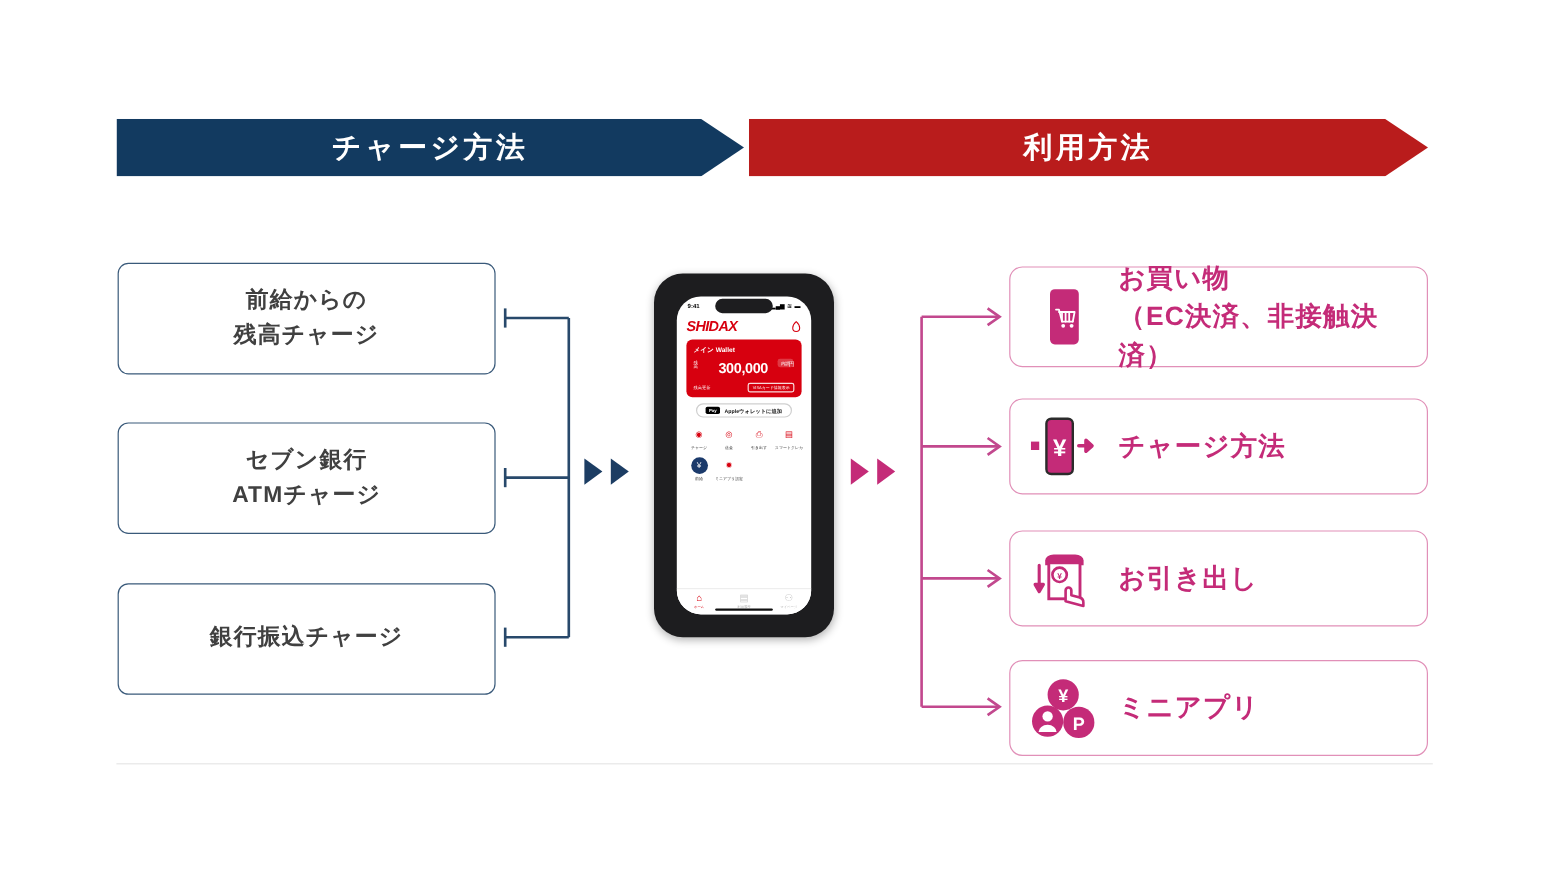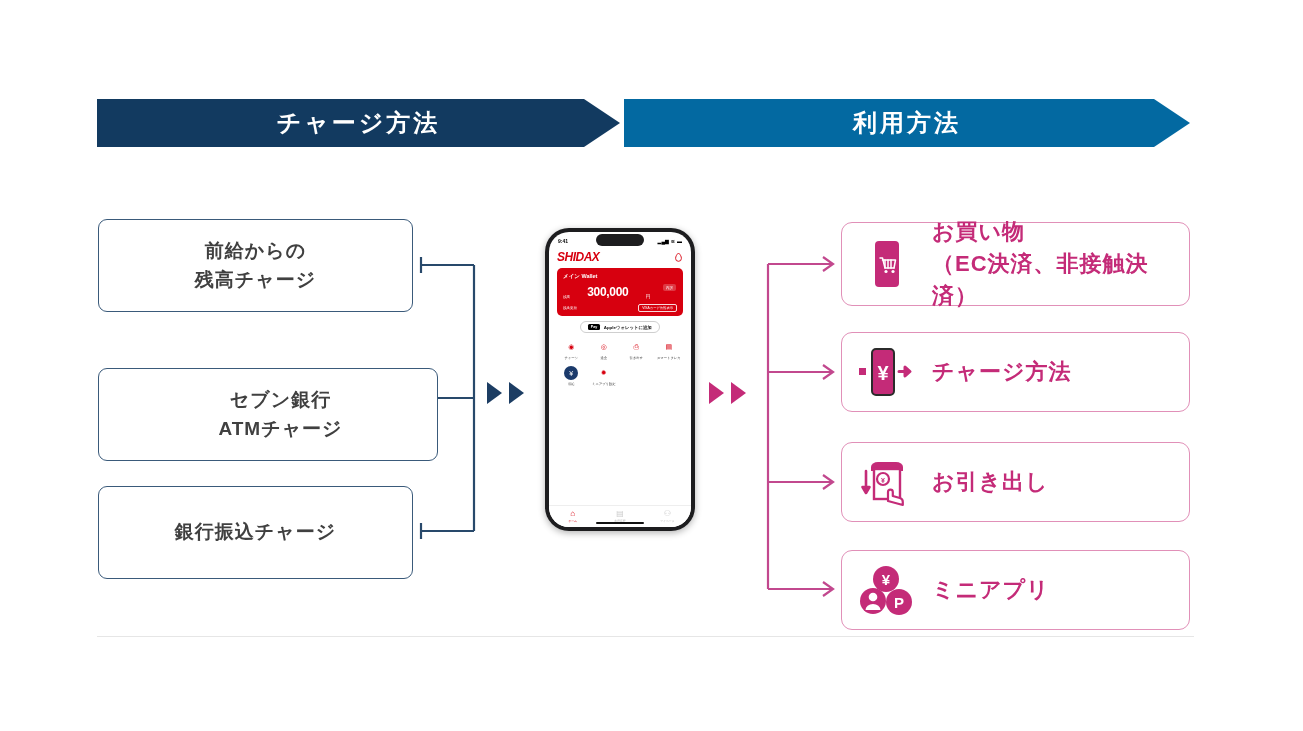--- a/index.html
+++ b/index.html
@@ -14,33 +14,33 @@
   .banner{position:absolute;height:48px;display:flex;align-items:center;justify-content:center;}
   .banner span{
     color:#ffffff;font-weight:bold;font-size:24px;letter-spacing:3px;
     position:relative;z-index:2;
   }
   #banner-charge{
     left:97px;top:99px;width:523px;background:#123A60;
     clip-path:polygon(0 0,calc(100% - 36px) 0,100% 50%,calc(100% - 36px) 100%,0 100%);
   }
   #banner-usage{
-    left:624px;top:99px;width:566px;background:#0369a1;
+    left:624px;top:99px;width:566px;background:#b91c1c;
     clip-path:polygon(0 0,calc(100% - 36px) 0,100% 50%,calc(100% - 36px) 100%,0 100%);
   }
 
   
   .lbox{
     position:absolute;left:98px;width:313px;
     border:1.6px solid #3A5A7A;border-radius:9px;background:#fff;
     display:flex;align-items:center;justify-content:center;text-align:center;
     color:#404040;font-weight:bold;font-size:19px;line-height:1.5;letter-spacing:1px;
   }
   #lbox-0{top:219px;height:91px;}
-  #lbox-1{top:368px;height:91px;padding-left:25px;}
+  #lbox-1{top:352px;height:91px;}
   #lbox-2{top:486px;height:91px;}
 
   
   .rbox{
     position:absolute;left:841px;width:349px;
     border:1.5px solid #E190B8;border-radius:11px;background:#fff;
     display:flex;align-items:center;padding-left:16px;box-sizing:border-box;
   }
   #rbox-0{top:222px;height:84px;}
   #rbox-1{top:332px;height:80px;}
@@ -59,39 +59,39 @@
   .tri-group{position:absolute;display:flex;gap:7px;align-items:center;}
   .tri{width:0;height:0;border-top:11px solid transparent;border-bottom:11px solid transparent;}
   #tri-navy{left:487px;top:382px;}
   #tri-navy .tri{border-left:15px solid #1C3D63;}
   #tri-pink{left:709px;top:382px;}
   #tri-pink .tri{border-left:15px solid #C42B78;}
 
   
   #phone{
     position:absolute;left:545px;top:228px;width:150px;height:303px;
-    background:#1d1d1f;border-radius:24px;padding:4px;box-sizing:border-box;
+    background:#1d1d1f;border-radius:24px;padding:19px;box-sizing:border-box;
     box-shadow:0 2px 7px rgba(0,0,0,.3);
   }
   #phone-screen{
     width:100%;height:100%;background:#ffffff;border-radius:20px;
     overflow:hidden;position:relative;
   }
   #status-bar{height:13px;display:flex;align-items:center;justify-content:space-between;
     padding:2px 9px 0;font-size:5px;color:#000;font-weight:bold;position:relative;}
   #notch{position:absolute;left:50%;transform:translateX(-50%);top:2px;
     width:48px;height:12px;background:#1d1d1f;border-radius:8px;}
   #status-right{display:flex;gap:2px;align-items:center;font-size:5px;}
   #app-head{display:flex;align-items:center;justify-content:space-between;padding:3px 8px 2px;}
   #brand{color:#D7000F;font-weight:bold;font-size:12px;letter-spacing:-.5px;font-style:italic;}
   #wallet-card{
     margin:2px 8px 0;background:#D7000F;border-radius:5px;padding:5px 6px 4px;color:#fff;position:relative;
   }
   #wallet-title{font-size:5.5px;font-weight:bold;}
-  #wallet-row{display:flex;align-items:flex-end;gap:17px;margin-top:5px;}
+  #wallet-row{display:flex;align-items:flex-start;gap:17px;margin-top:5px;}
   #wallet-sub{font-size:3.6px;opacity:.9;}
   #wallet-amount{font-size:12px;font-weight:bold;letter-spacing:-.3px;}
   #wallet-yen{font-size:5px;}
   #wallet-chip{position:absolute;right:7px;top:16px;background:rgba(255,255,255,.22);
     border-radius:2px;font-size:3.6px;padding:1.5px 3px;}
   #wallet-foot{display:flex;align-items:center;justify-content:space-between;margin-top:5px;}
   #wallet-refresh{font-size:3.5px;opacity:.95;}
   #wallet-visa{border:.6px solid rgba(255,255,255,.85);border-radius:2px;font-size:3.3px;padding:1px 3px;}
   #applepay-row{display:flex;justify-content:center;margin-top:5px;}
   #applepay{

